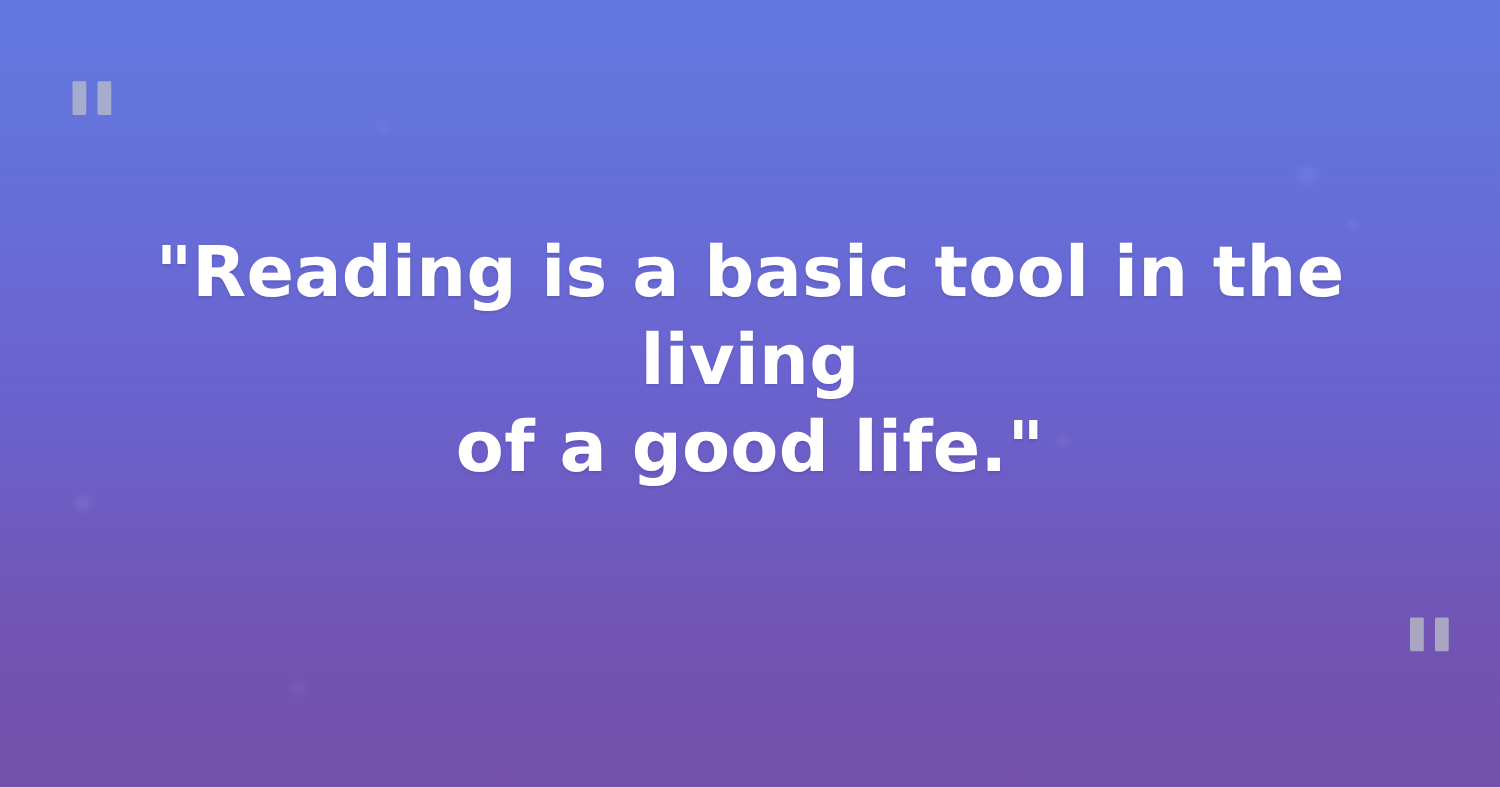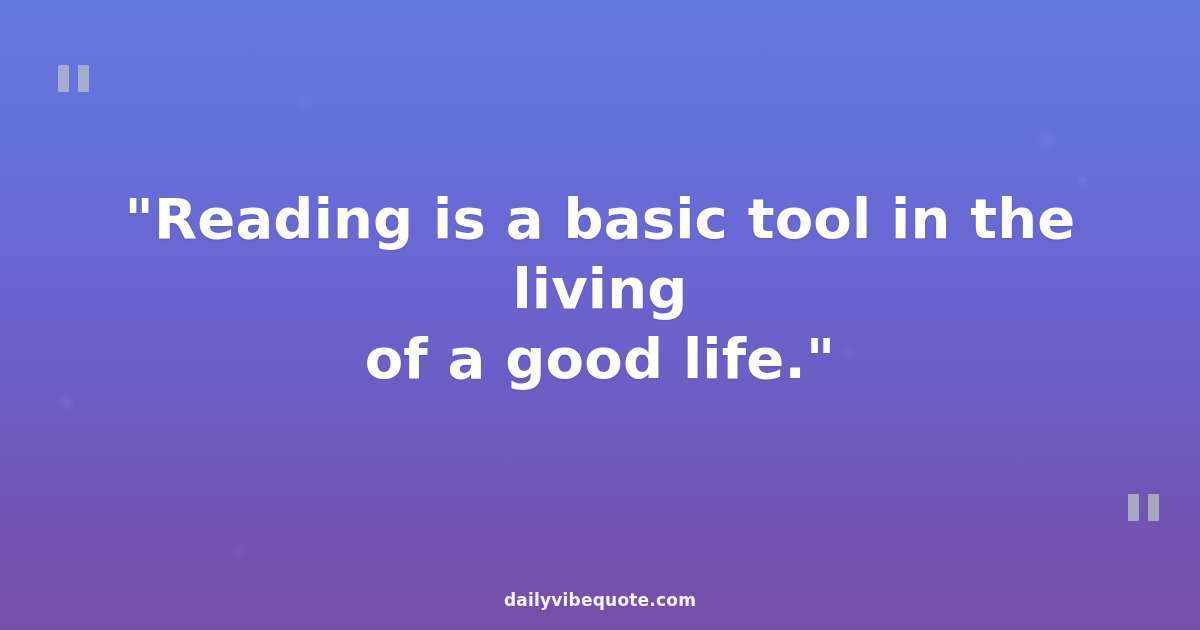--- a/index.html
+++ b/index.html
@@ -130,15 +130,14 @@
     <p class="quote-text">"Reading is a basic tool in the living</p>
     <p class="quote-text">of a good life."</p>
   </div>
 
 
   <div class="quote-mark quote-close">
     <span class="bar"></span>
     <span class="bar"></span>
   </div>
 
-  <div class="footer">dailyvibequote.com</div>
 
 </div>
 
 </body></html>

